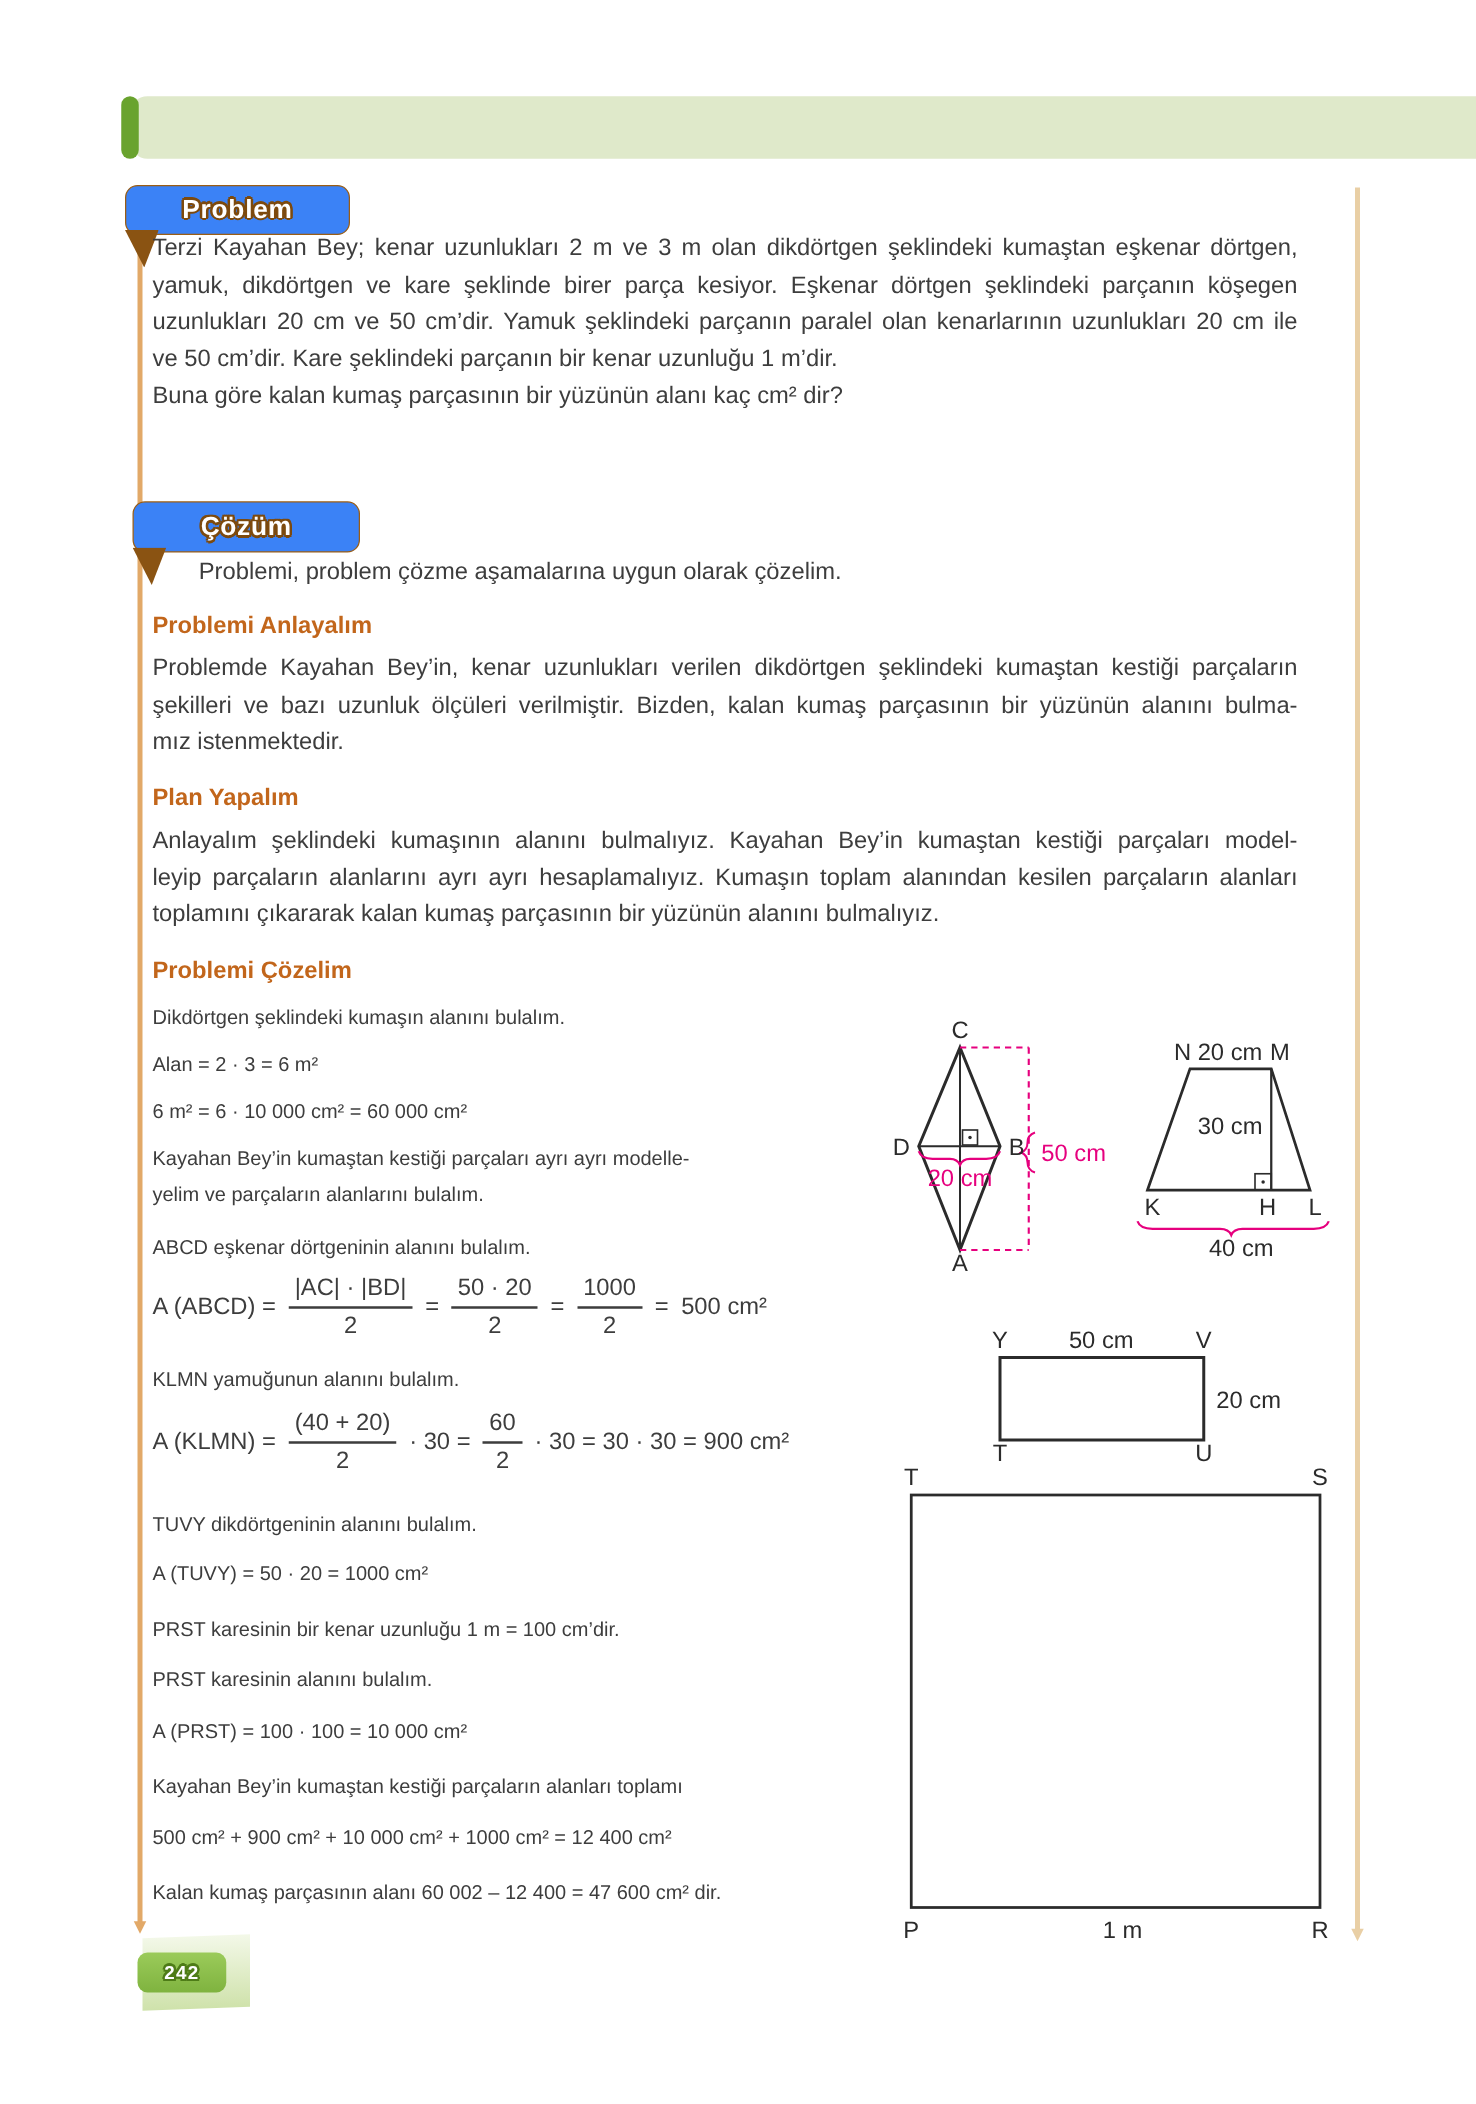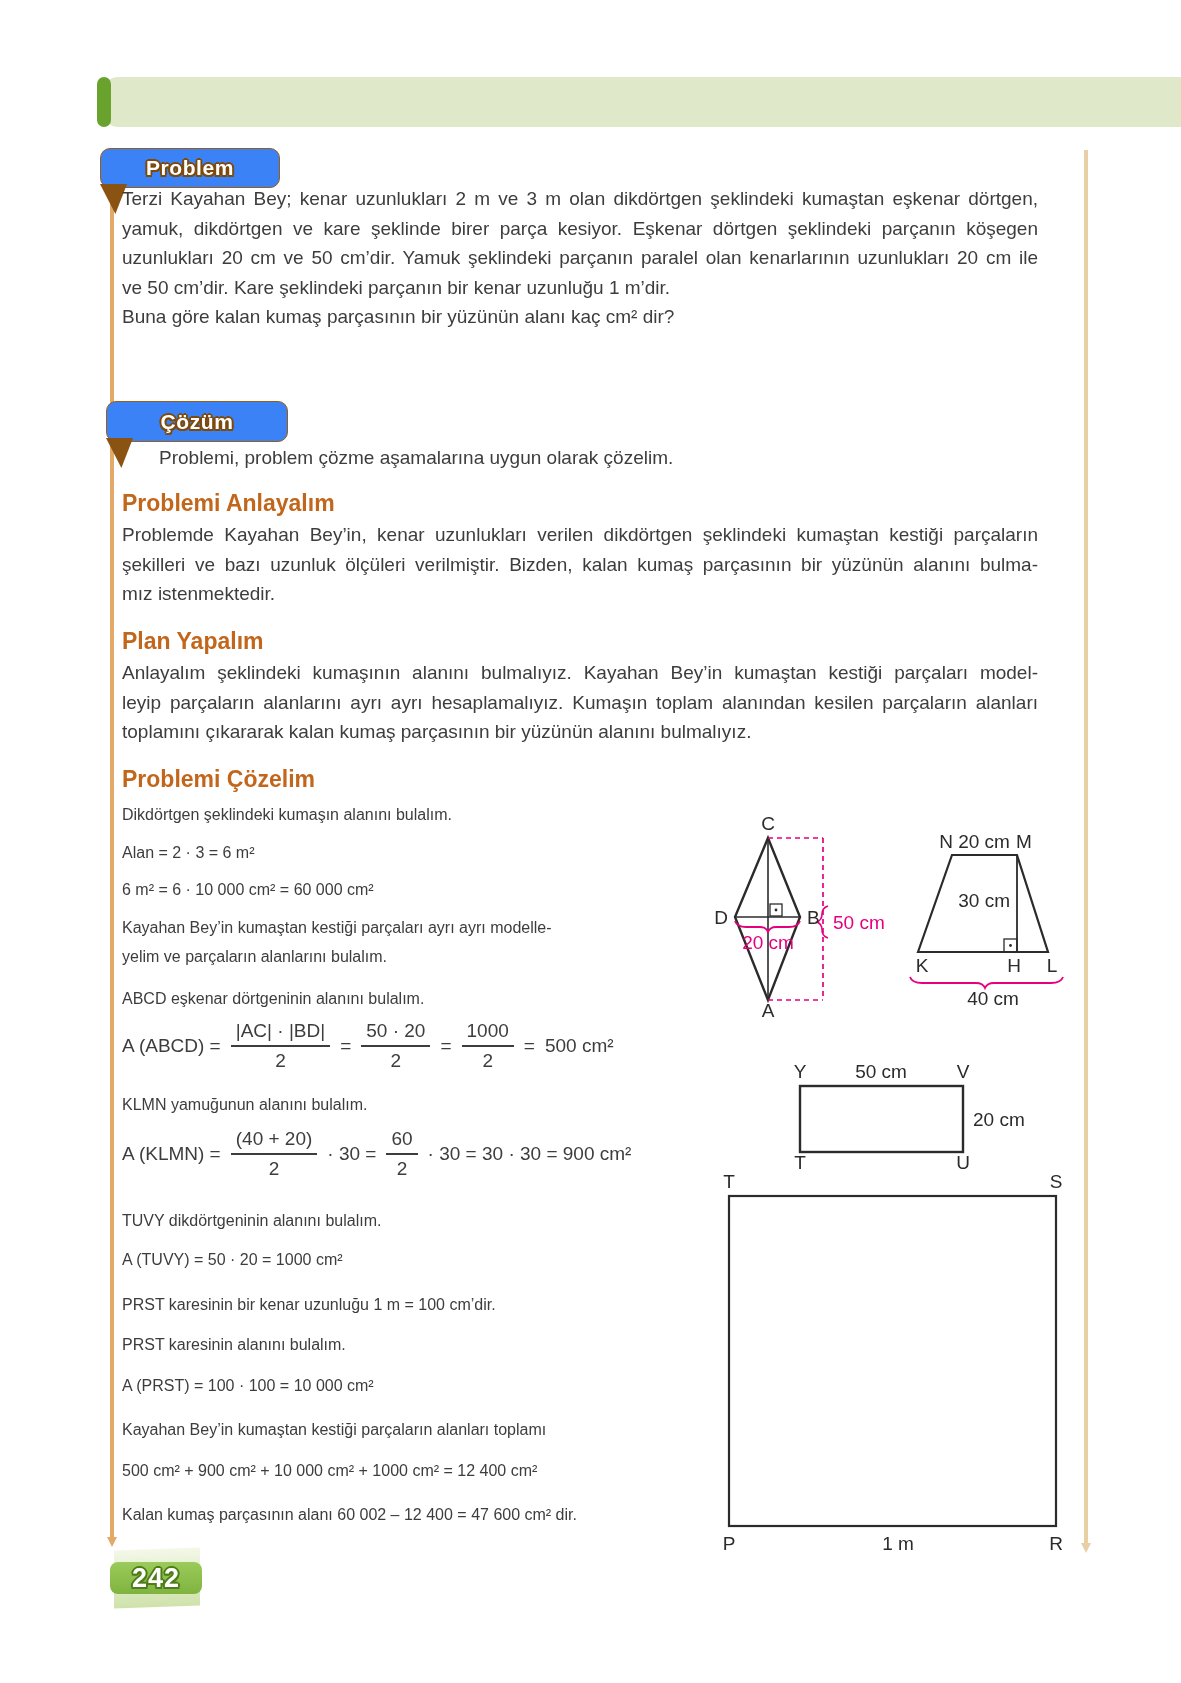--- a/index.html
+++ b/index.html
@@ -32,21 +32,21 @@
   .badge-cozum{left:106px;top:401px;width:180px;height:39px;}
   .fold-cozum{left:106px;top:438px;}
   
   .jpara{position:absolute;left:122px;width:916px;font-size:19px;line-height:29.5px;}
   .jline{text-align:justify;text-align-last:justify;}
   .jline.short{text-align:left;text-align-last:left;}
   .p-problem{top:184px;}
   .p-understand{top:520px;}
   .p-plan{top:658px;}
   .intro-line{position:absolute;left:122px;top:447px;font-size:19px;white-space:nowrap;margin-left:37px;}
-  .sec-heading{position:absolute;left:122px;font-size:23px;font-weight:bold;color:#c2661b;white-space:nowrap;}
+  .sec-heading{position:absolute;left:122px;font-size:19px;font-weight:bold;color:#c2661b;white-space:nowrap;}
   .h-understand{top:490px;}
   .h-plan{top:628px;}
   .h-solve{top:766px;}
   
   .tline{position:absolute;left:122px;font-size:16px;line-height:29px;white-space:nowrap;}
   .sl0{top:800px}.sl1{top:838px}.sl2{top:875px}.sl3{top:913px}.sl4{top:942px}
   .sl5{top:984px}.sl6{top:1090px}.sl7{top:1206px}.sl8{top:1245px}.sl9{top:1290px}
   .sl10{top:1330px}.sl11{top:1371px}.sl12{top:1415px}.sl13{top:1456px}.sl14{top:1500px}
   
   .formula{position:absolute;left:122px;display:flex;align-items:center;gap:10px;
@@ -60,24 +60,24 @@
   .fig{position:absolute;}
   .fig-rhombus{left:700px;top:805px;}
   .fig-trapezoid{left:900px;top:825px;}
   .fig-rectangle{left:780px;top:1055px;}
   .fig-square{left:715px;top:1165px;}
   svg text{font-family:"Liberation Sans",sans-serif;font-size:19px;fill:#2b2b2b;}
   svg text.magenta{fill:#e6007e;}
   
   .page-ribbon{position:absolute;left:114px;top:1549px;width:86px;height:58px;
     background:linear-gradient(to bottom,#f3f8e8,#cfe2ab);transform:skewY(-2deg);}
-  .page-badge{position:absolute;left:110px;top:1562px;width:92px;height:32px;
+  .page-badge{position:absolute;left:110px;top:1562px;width:71px;height:32px;
     background:linear-gradient(to bottom,#9bcb5a,#7fb33f);border-radius:8px;
     display:flex;align-items:center;justify-content:center;color:#fff;font-weight:bold;
-    font-size:27px;letter-spacing:1px;
+    font-size:15px;letter-spacing:1px;
     text-shadow:-1.5px -1.5px 0 #4e7c17,1.5px -1.5px 0 #4e7c17,-1.5px 1.5px 0 #4e7c17,
       1.5px 1.5px 0 #4e7c17,0 2px 0 #4e7c17,2px 0 0 #4e7c17,-2px 0 0 #4e7c17,0 -2px 0 #4e7c17;}
 </style>
 </head>
 <body>
 
 <div class="header-bar"></div>
 <div class="header-cap"></div>
 
 <div class="rule-left"></div>

